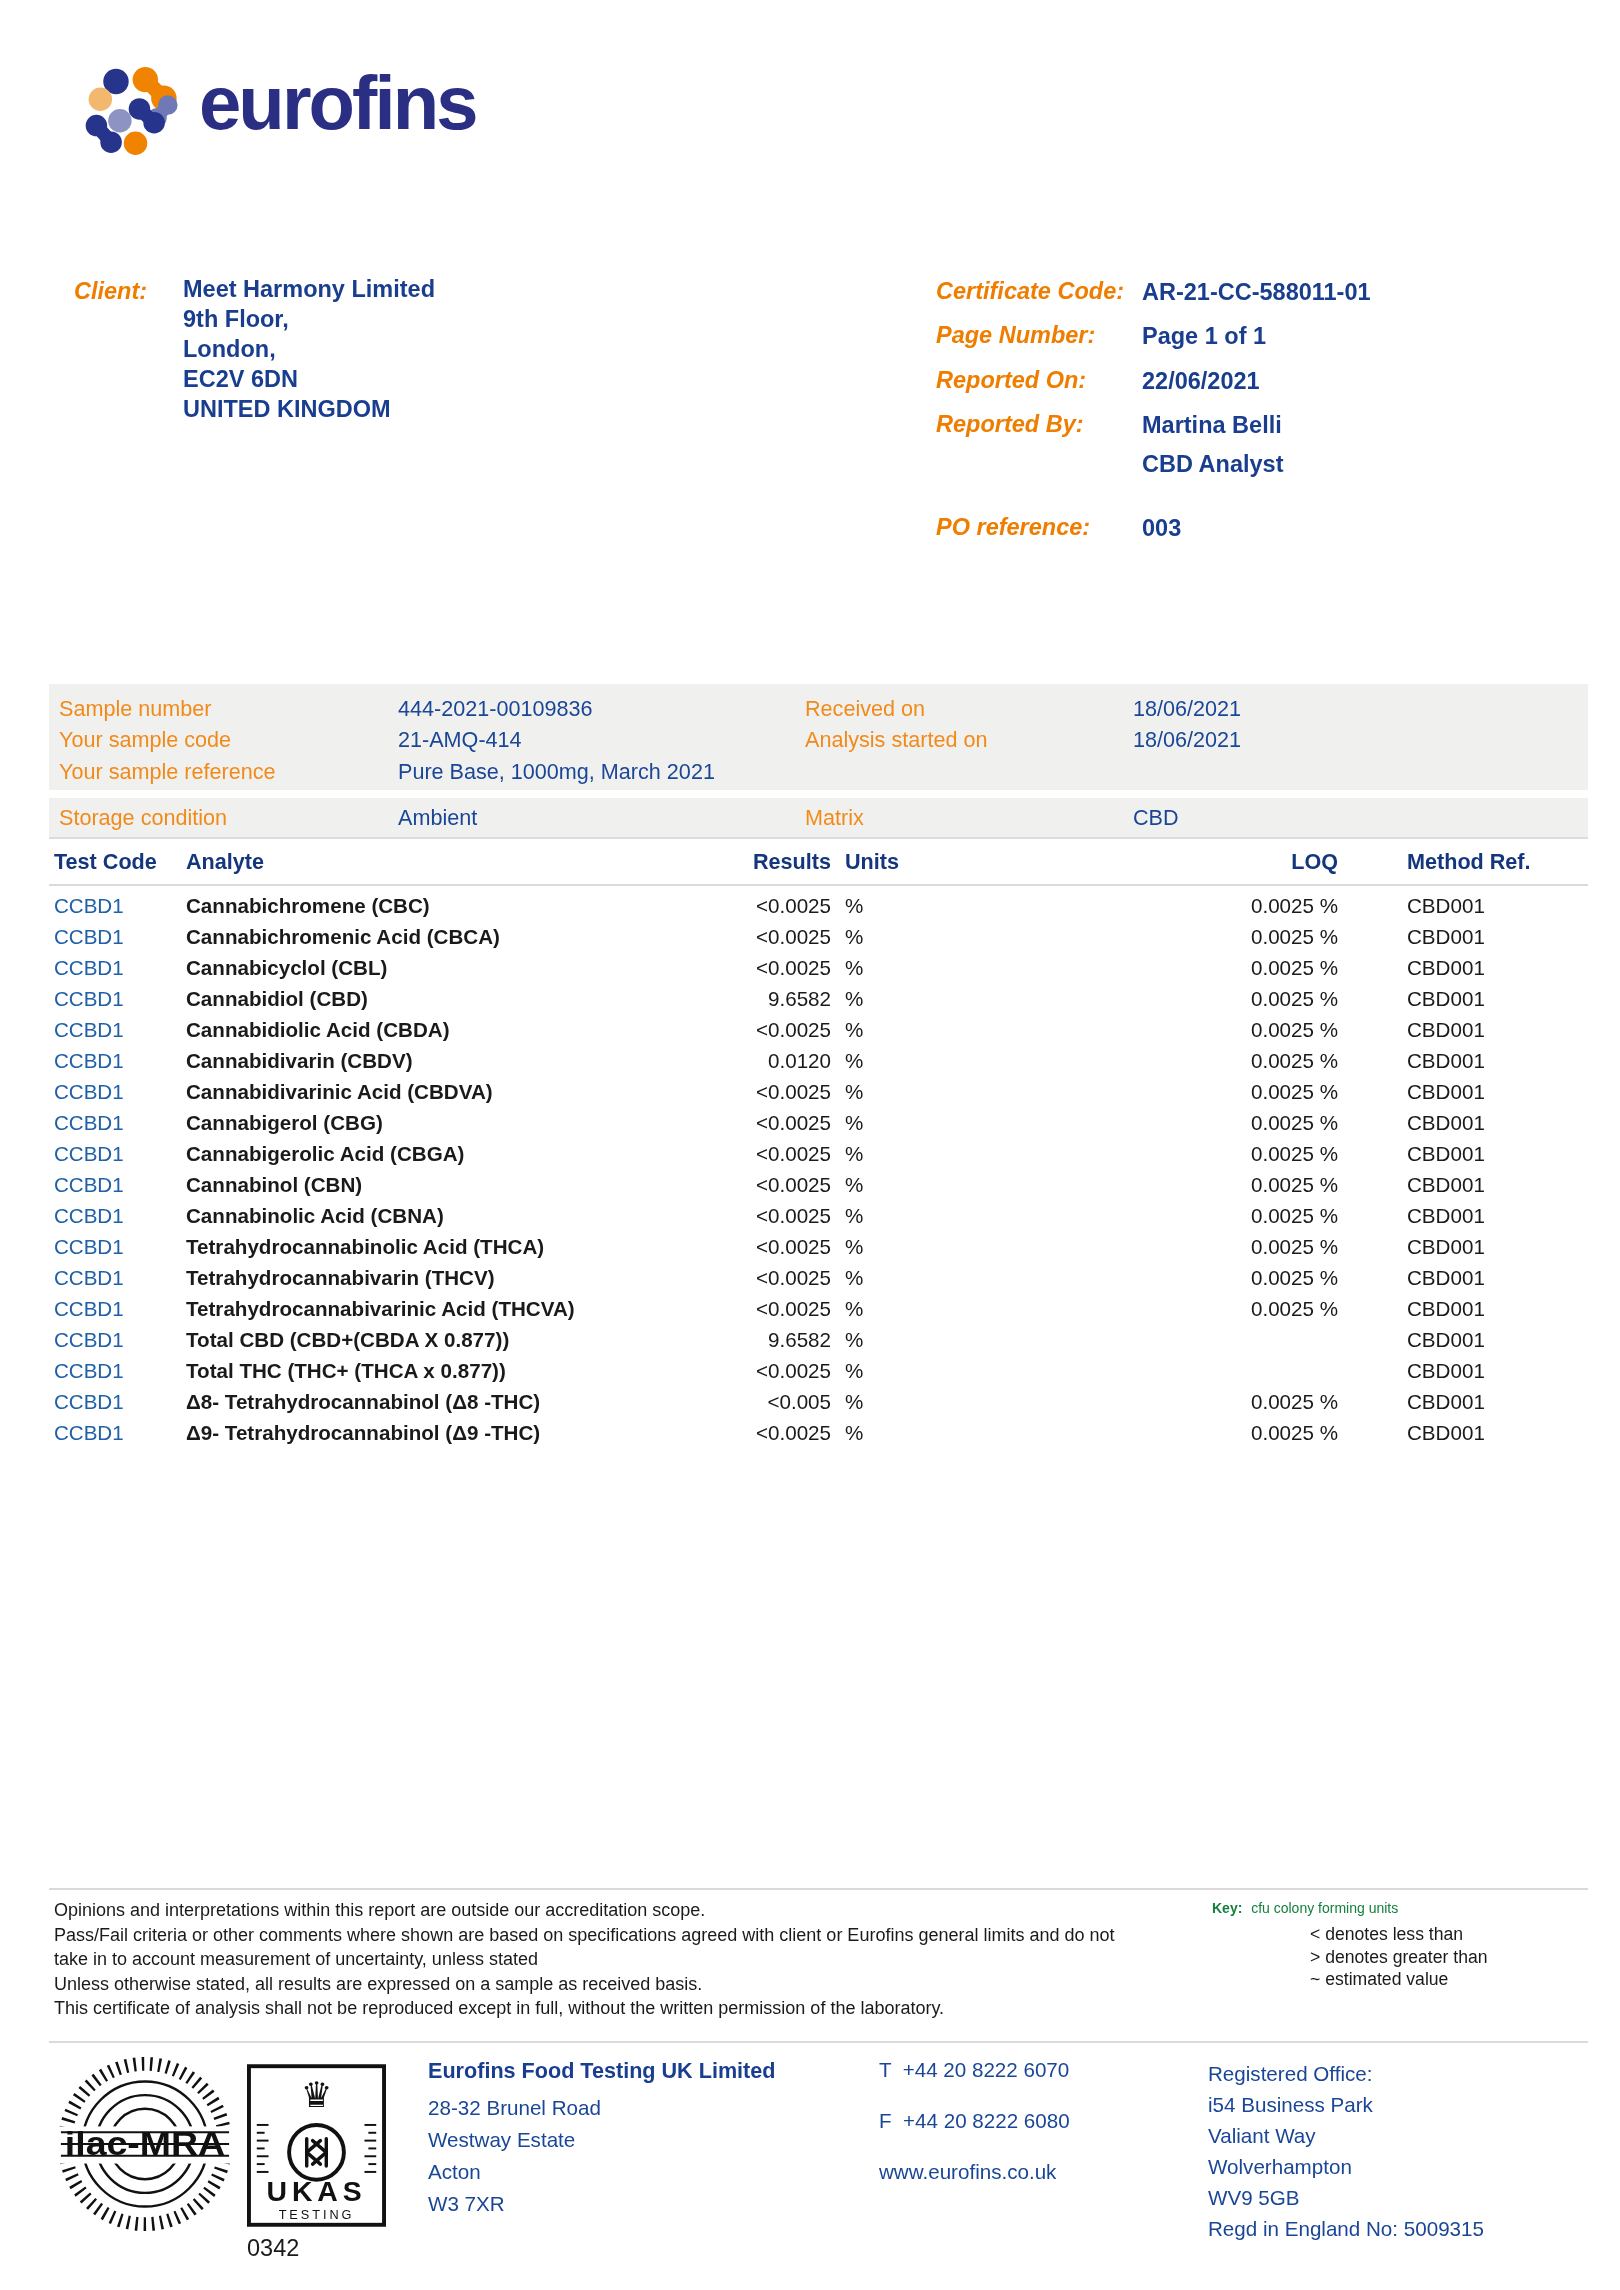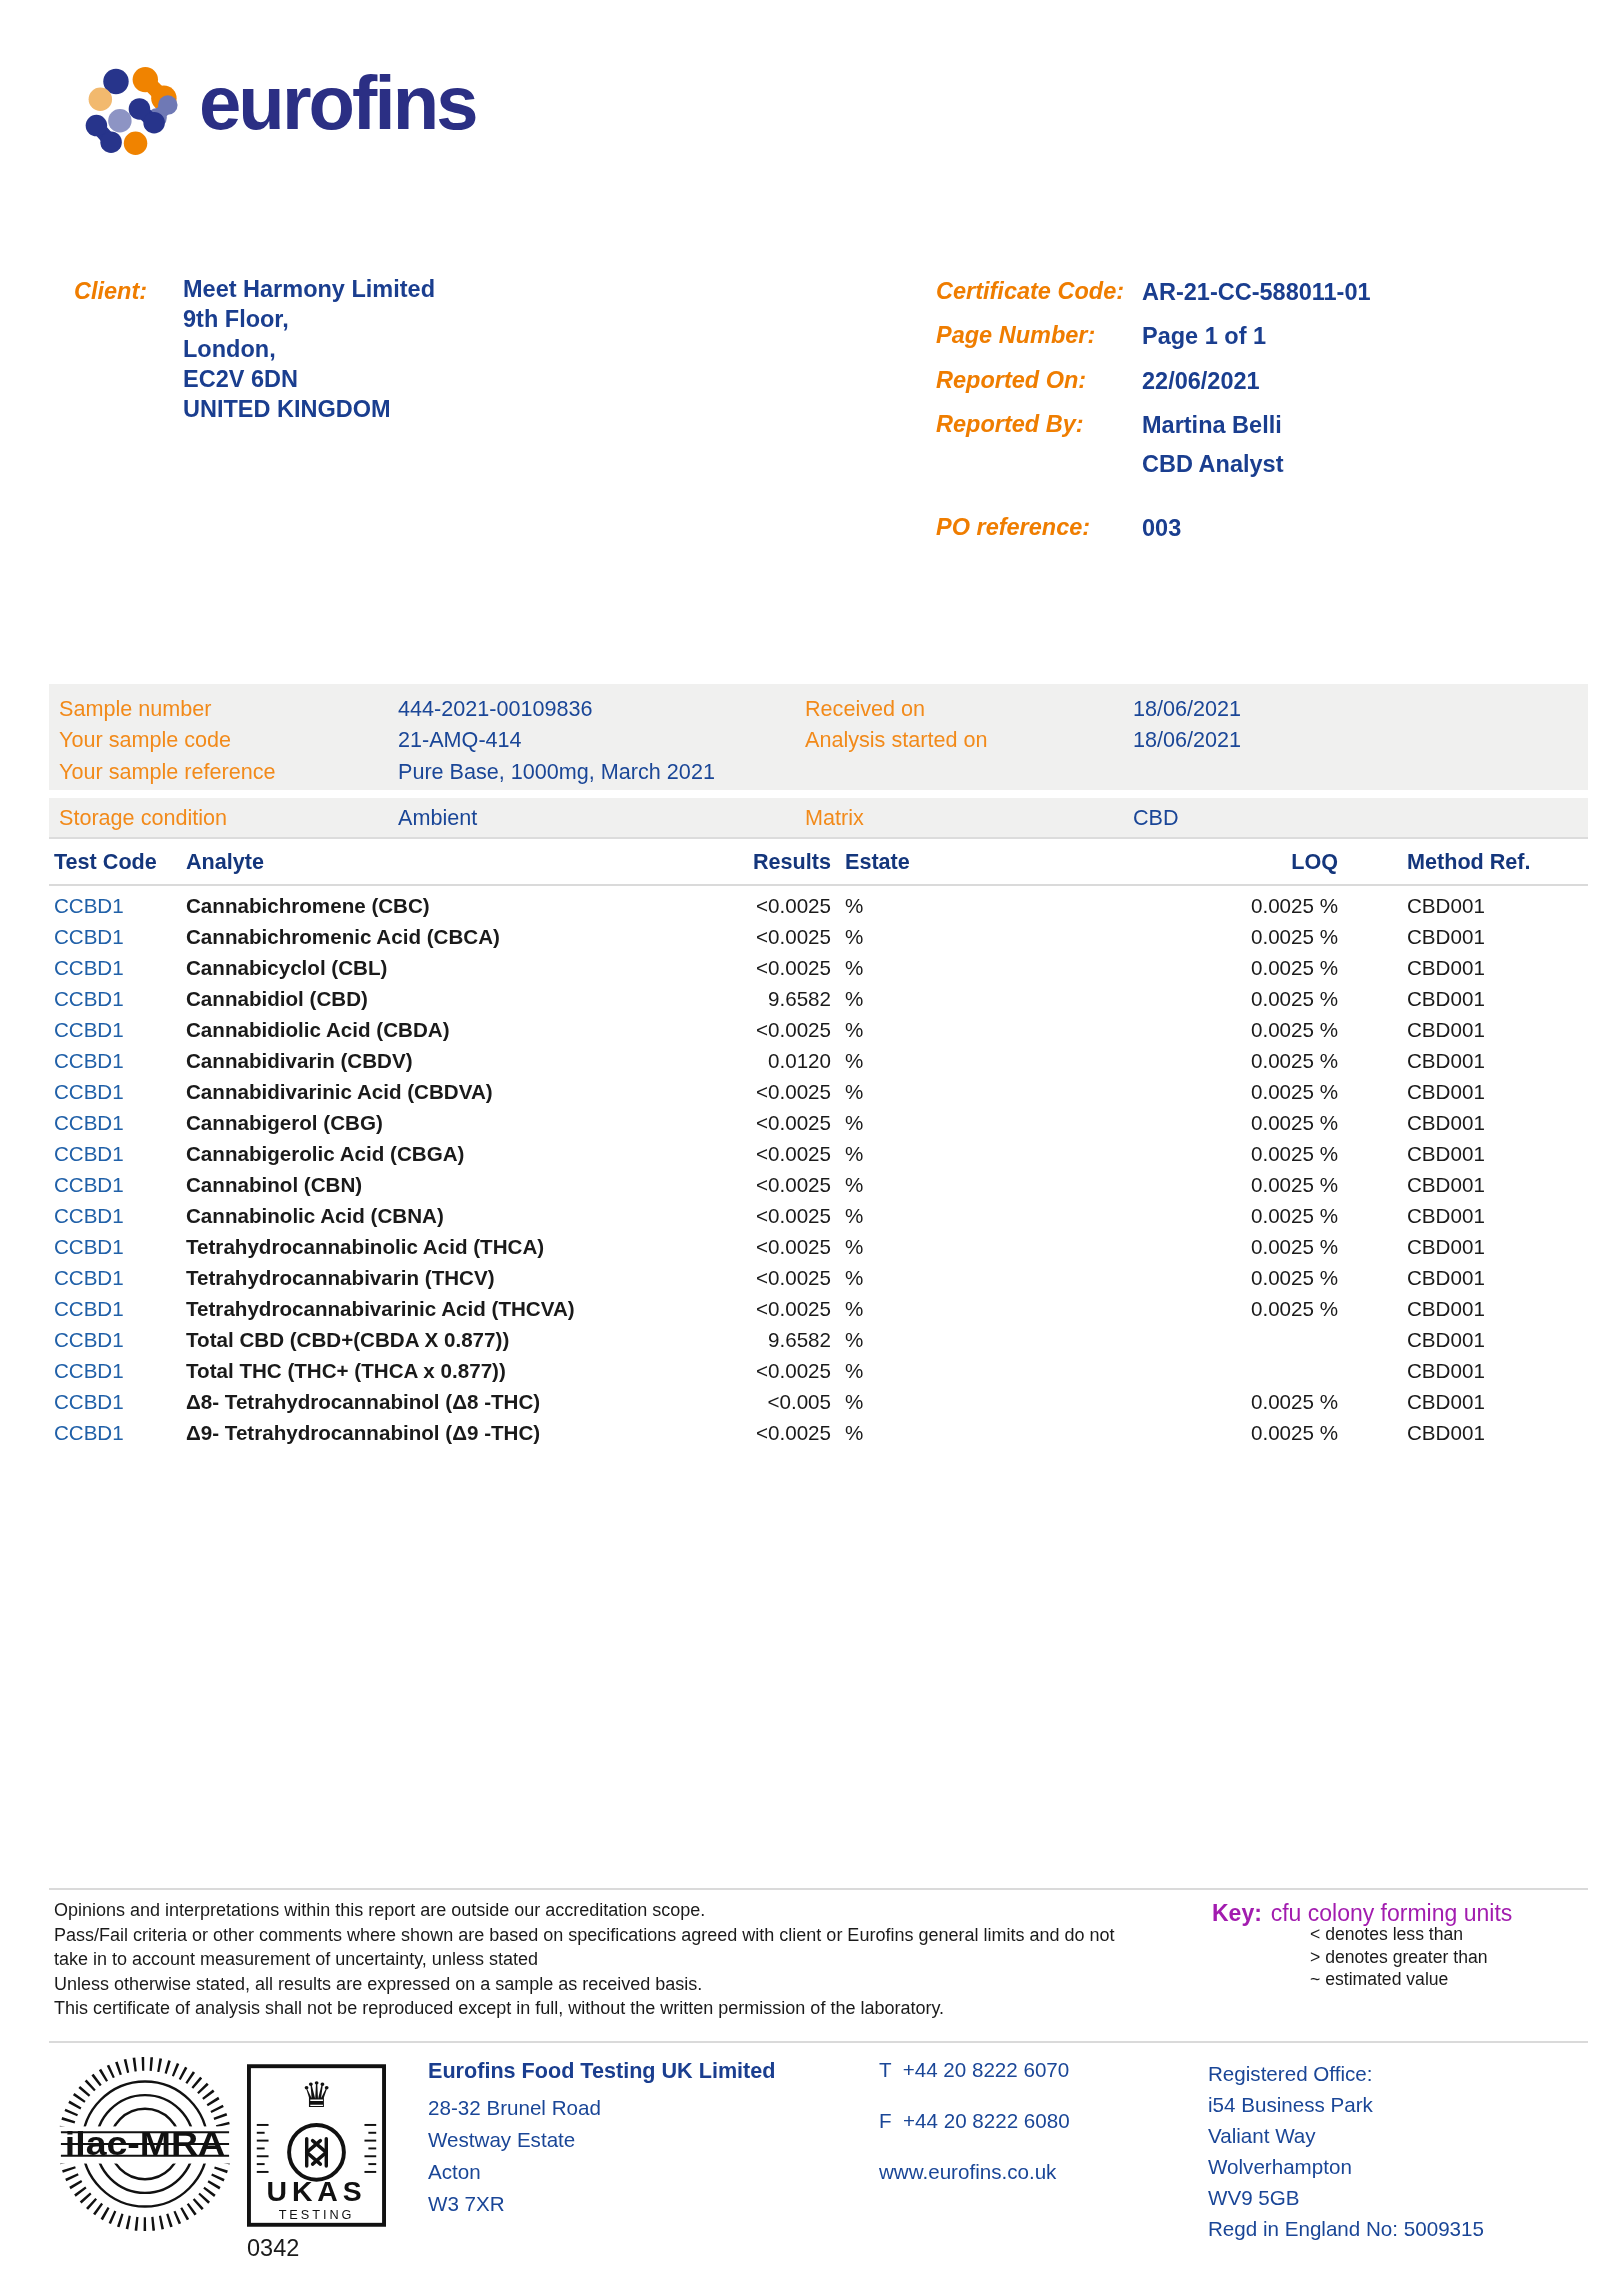--- a/index.html
+++ b/index.html
@@ -39,21 +39,21 @@
   .c-analyte{left:137px;color:#1a1a1a;font-weight:bold;}
   .c-result{left:510px;width:272px;text-align:right;color:#1a1a1a;}
   .c-units{left:796px;color:#1a1a1a;}
   .c-loq{left:882px;width:407px;text-align:right;color:#1a1a1a;}
   .c-method{left:1358px;color:#1a1a1a;}
   
   .rule{position:absolute;left:49px;width:1539px;border-top:2px solid #DADADA;}
   
   .disclaimer{position:absolute;left:54px;top:1898px;width:1166px;}
   .disclaimer div{font-size:18px;line-height:24.5px;color:#1a1a1a;}
-  .keyline{position:absolute;left:1212px;top:1900px;font-size:23px;color:#a21caf;}
+  .keyline{position:absolute;left:1212px;top:1900px;font-size:14px;color:#15803d;}
   .keyline b{font-weight:bold;}
   .keyline span{margin-left:8.8px;}
   .keylist{position:absolute;left:1310px;top:1923px;}
   .keylist div{font-size:17.6px;line-height:22.5px;color:#1a1a1a;}
   
   .f-company{position:absolute;left:428px;top:2058px;font-size:21.6px;font-weight:bold;color:#1A3E8F;}
   .f-addr{position:absolute;left:428px;top:2092px;}
   .f-addr div{font-size:20.6px;line-height:32px;color:#1A4697;}
   .f-contact{position:absolute;left:879px;font-size:20.6px;color:#1A4697;white-space:pre;}
   .f-reg{position:absolute;left:1208px;top:2058px;}
@@ -140,21 +140,21 @@
   <div class="gray-box box2"></div>
   <span class="abs lbl-o" style="left:59px;top:805px;text-align:right;">Storage condition</span>
   <span class="abs val-n" style="left:398px;top:805px;">Ambient</span>
   <span class="abs lbl-o" style="left:805px;top:805px;">Matrix</span>
   <span class="abs val-n" style="left:1133px;top:805px;">CBD</span>
 
   <div class="thead">
     <span style="left:54px;">Test Code</span>
     <span style="left:186px;">Analyte</span>
     <span class="th-results">Results</span>
-    <span style="left:845px;">Estate</span>
+    <span style="left:845px;">Units</span>
     <span class="th-loq">LOQ</span>
     <span style="left:1407px;">Method Ref.</span>
   </div>
   <div class="rule" style="top:884px;"></div>
 
   <div class="t-body">
 
       <div class="t-row">
         <span class="c-code">CCBD1</span>
         <span class="c-analyte">Cannabichromene (CBC)</span>

